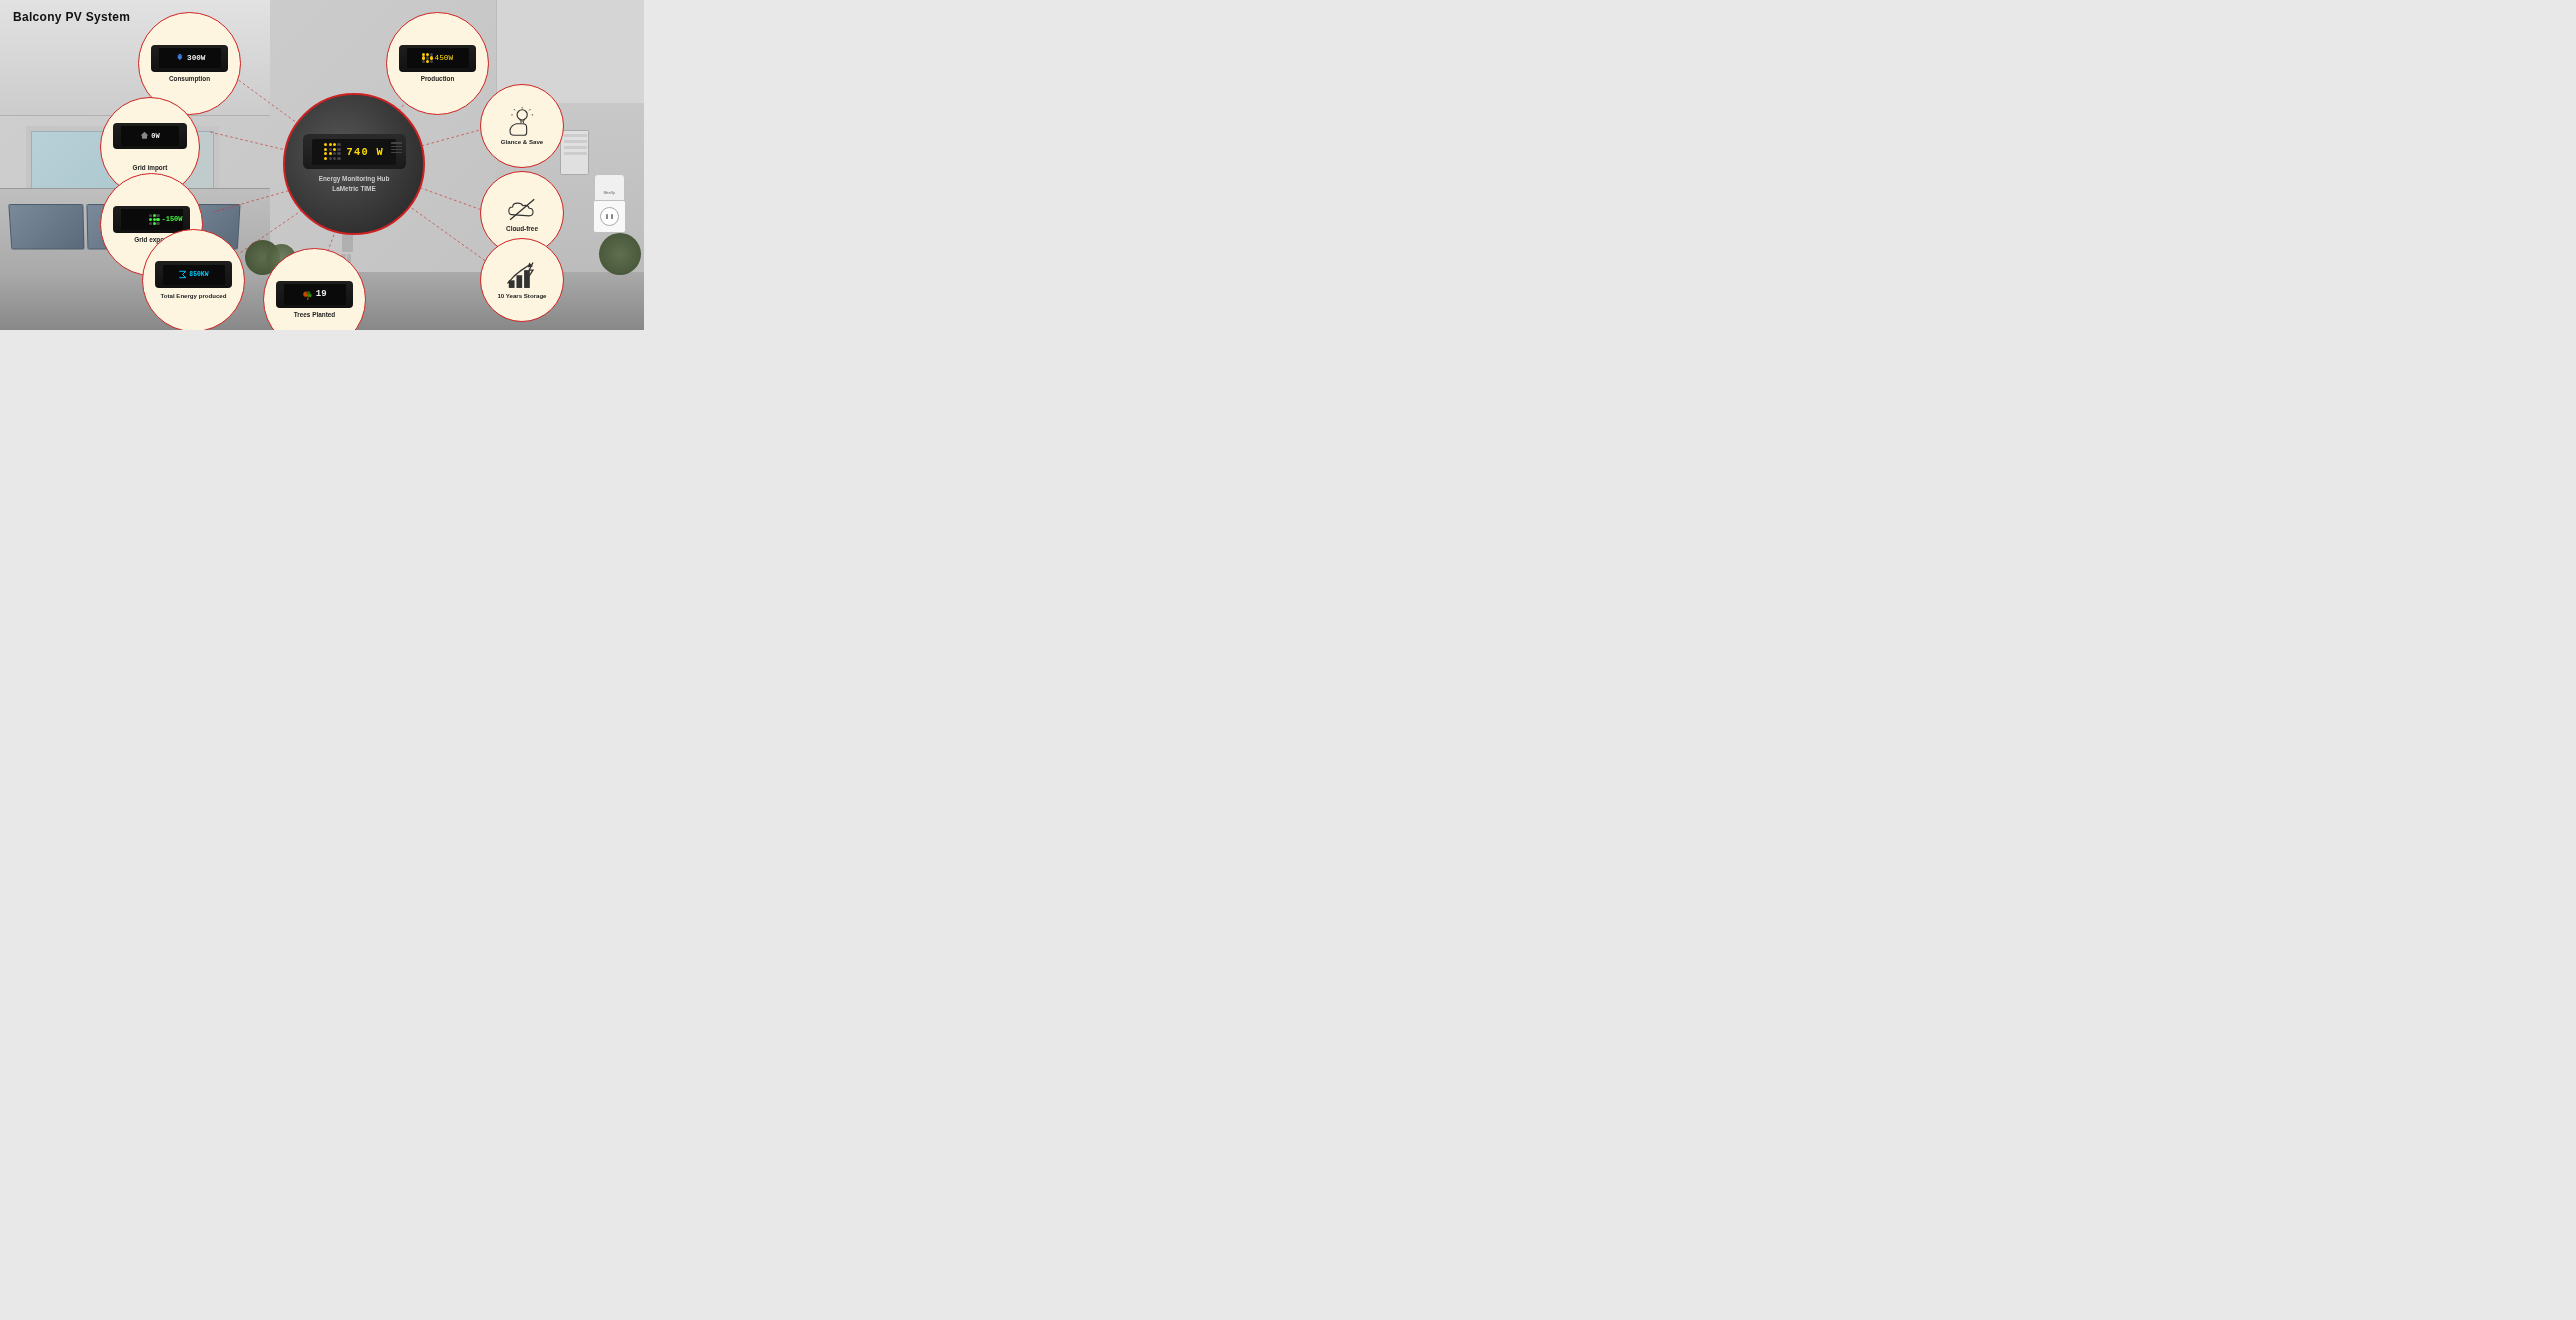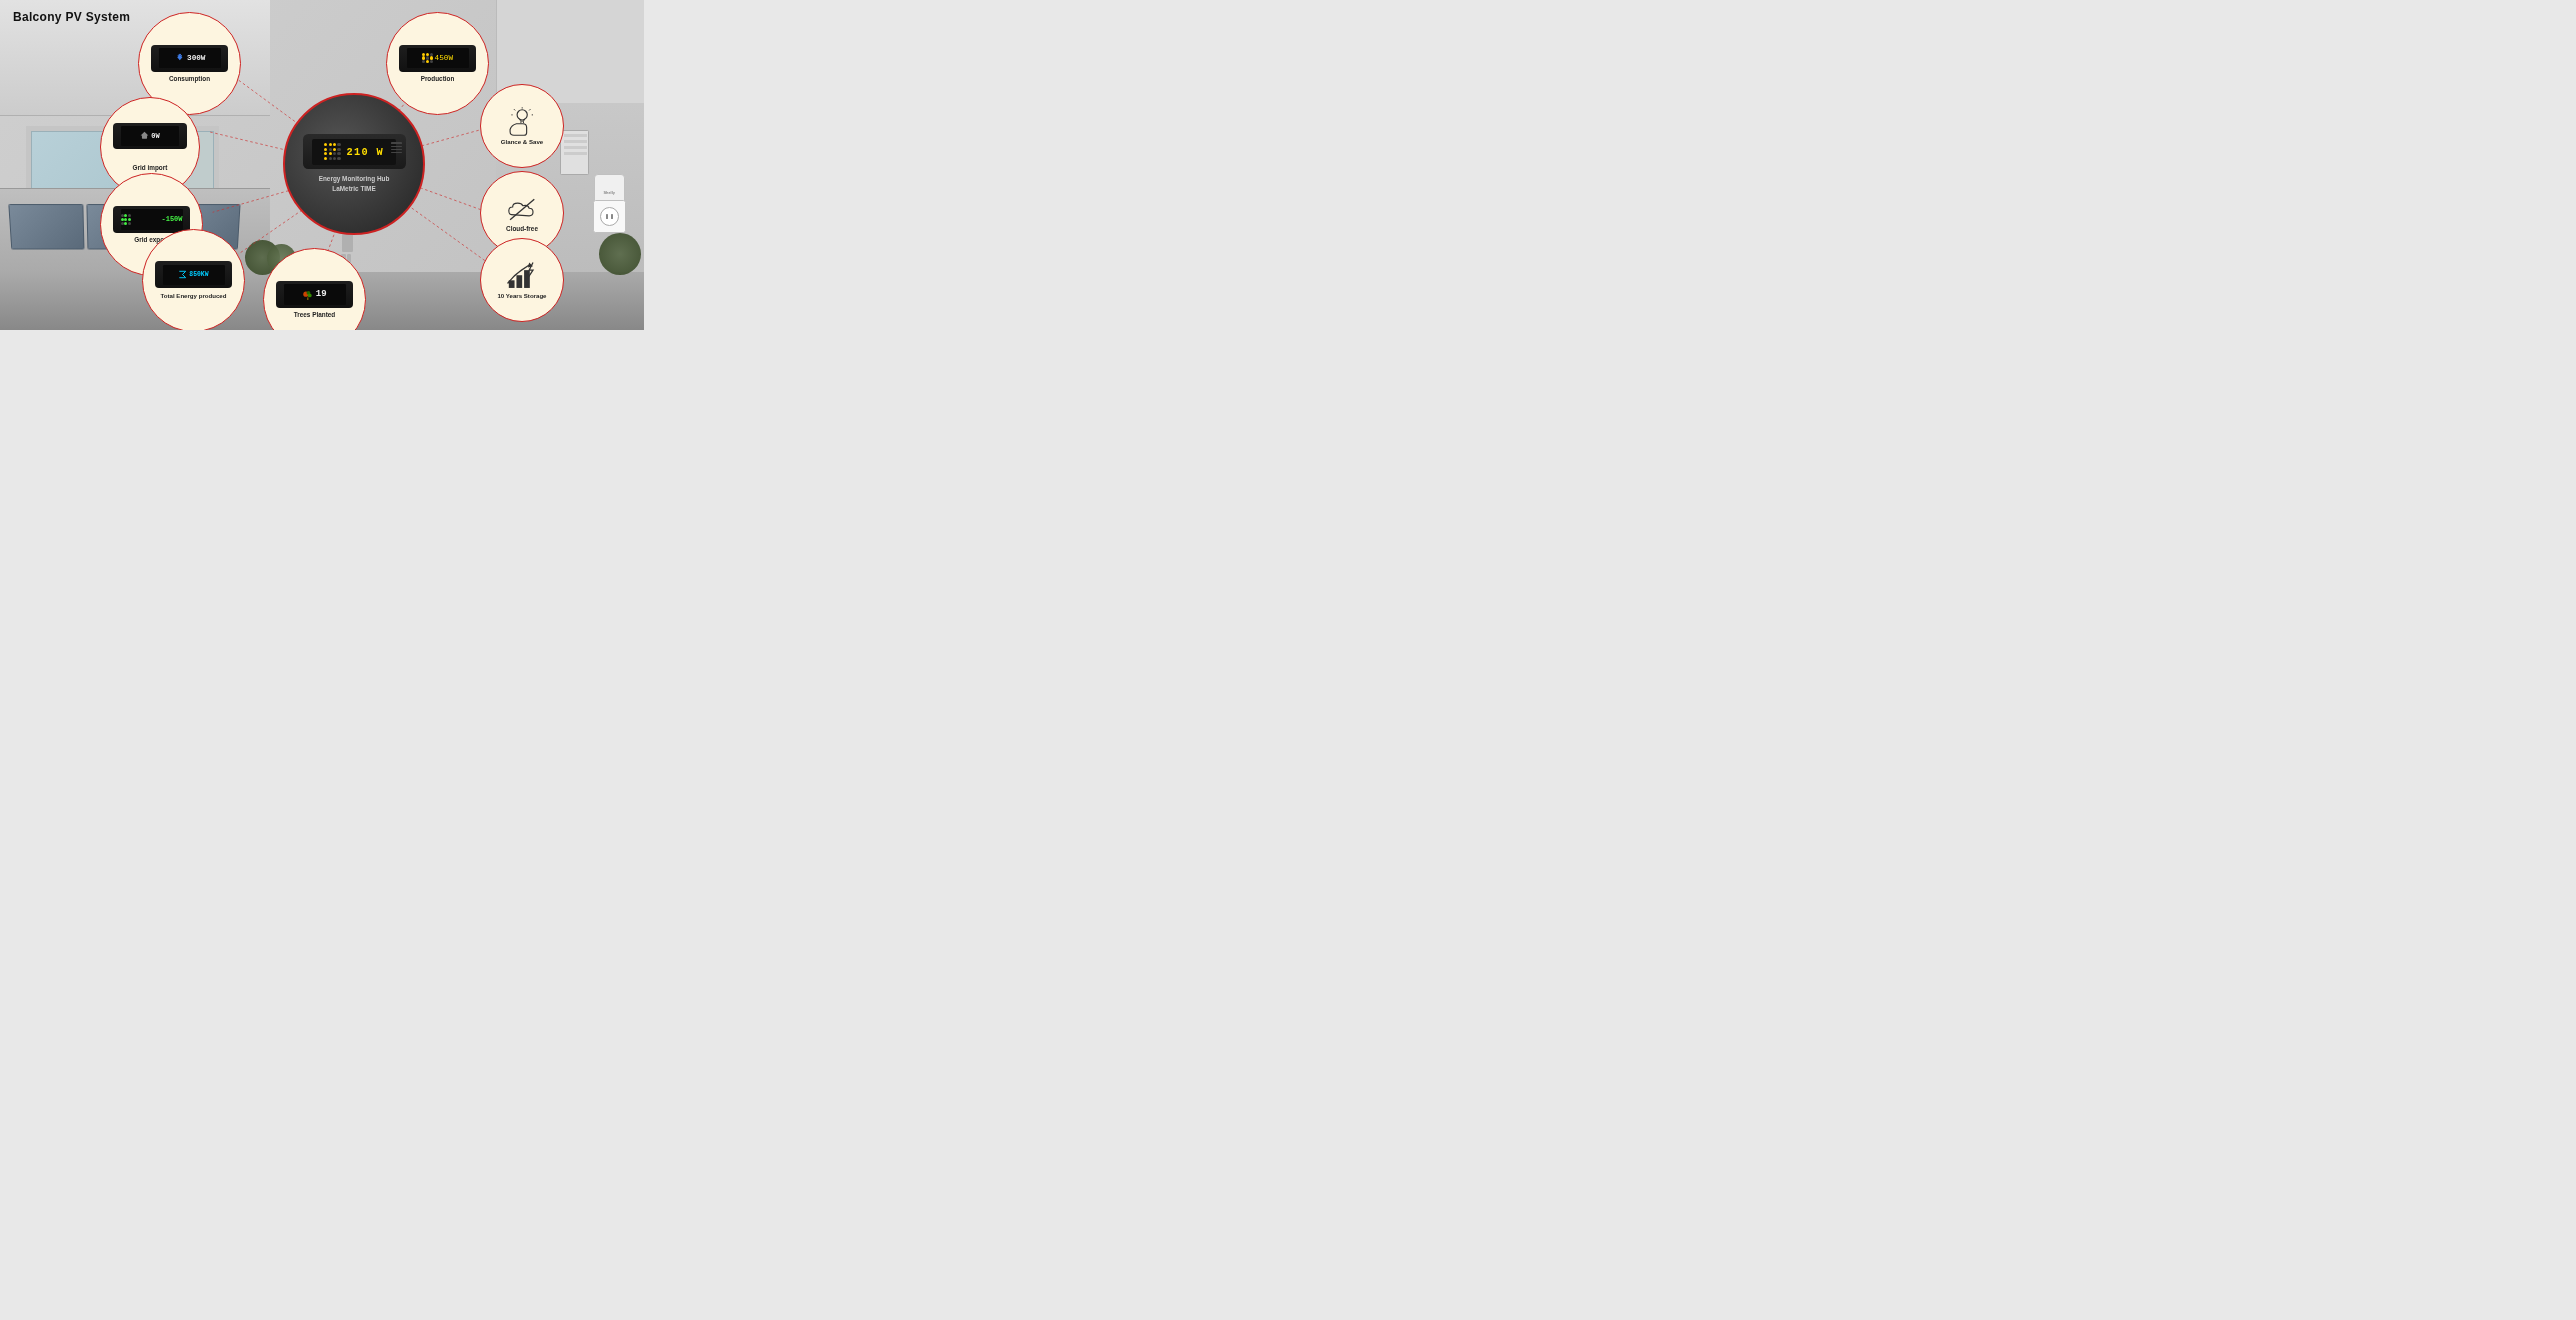--- a/index.html
+++ b/index.html
@@ -192,21 +192,21 @@
             <div class="dot"></div>
           <div class="dot on-y"></div>
             <div class="dot on-y"></div>
             <div class="dot"></div>
             <div class="dot"></div>
           <div class="dot on-y"></div>
             <div class="dot"></div>
             <div class="dot"></div>
             <div class="dot"></div>
         </div>
-        <div style="color:#ffdd00;font-size:10.3px;font-weight:900;font-family:'Courier New',monospace;letter-spacing:1.3px;margin-left:2.6px;">210 W</div>
+        <div style="color:#ffdd00;font-size:10.3px;font-weight:900;font-family:'Courier New',monospace;letter-spacing:1.3px;margin-left:2.6px;">740 W</div>
       </div>
 
       <div style="position:absolute;right:3.9px;top:3.9px;width:10.3px;height:19.3px;display:flex;flex-direction:column;gap:1.9px;justify-content:center;">
         <div style="height:1.3px;background:#444;border-radius:0.6px;"></div>
         <div style="height:1.3px;background:#444;border-radius:0.6px;"></div>
         <div style="height:1.3px;background:#444;border-radius:0.6px;"></div>
         <div style="height:1.3px;background:#444;border-radius:0.6px;"></div>
       </div>
     </div>
     <div style="color:#cccccc;font-size:6.4px;font-weight:bold;text-align:center;line-height:1.5;">
@@ -258,21 +258,21 @@
             <polygon points="7,1 1,7 13,7" fill="#888"></polygon>
           </svg>
         <span style="color:#eee;font-size:7px;font-weight:900;font-family:'Courier New',monospace;">0W</span>
       </div>
     </div>
     <div style="font-size:6.4px;font-weight:bold;color:#222;text-align:center;">Grid import</div>
   </div>
 
   <div style="position:absolute;top:173px;left:100px;width:103px;height:103px;border-radius:50%;background:#fdf5e0;border:1.6px solid #cc2222;display:flex;flex-direction:column;align-items:center;justify-content:center;z-index:15;">
     <div style="width:77px;height:27px;background:linear-gradient(180deg,#1e1e1e,#111);border-radius:3.9px;display:flex;align-items:center;justify-content:center;margin-bottom:3.2px;">
-      <div style="width:62px;height:20.6px;background:#0a0a0a;border-radius:1.3px;display:flex;align-items:center;justify-content:space-between;gap:1.9px;">
+      <div style="width:62px;height:20.6px;background:#0a0a0a;border-radius:1.3px;display:flex;align-items:center;justify-content:flex-end;gap:1.9px;">
 
         <div style="display:grid;grid-template-columns:repeat(3,3.2px);grid-template-rows:repeat(3,3.2px);gap:0.6px;">
           <div style="width:3.2px;height:3.2px;border-radius:50%;background:#444;"></div>
           <div style="width:3.2px;height:3.2px;border-radius:50%;background:#44ee44;"></div>
           <div style="width:3.2px;height:3.2px;border-radius:50%;background:#444;"></div>
           <div style="width:3.2px;height:3.2px;border-radius:50%;background:#44ee44;"></div>
           <div style="width:3.2px;height:3.2px;border-radius:50%;background:#44ee44;"></div>
           <div style="width:3.2px;height:3.2px;border-radius:50%;background:#44ee44;"></div>
           <div style="width:3.2px;height:3.2px;border-radius:50%;background:#444;"></div>
           <div style="width:3.2px;height:3.2px;border-radius:50%;background:#44ee44;"></div>

